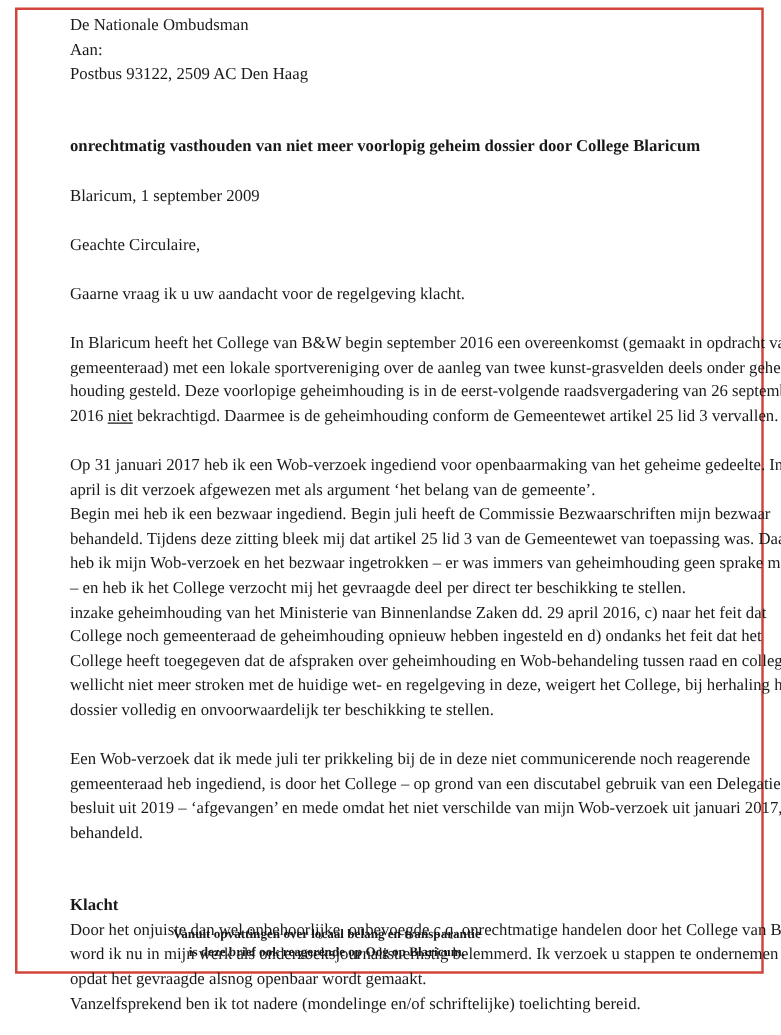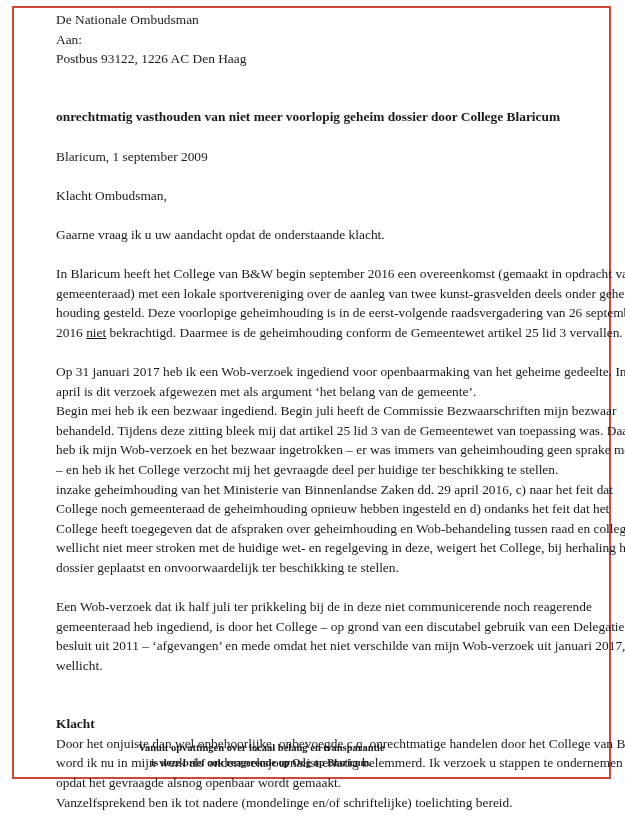--- a/index.html
+++ b/index.html
@@ -27,61 +27,61 @@
 </style>
 </head>
 <body>
 
 <div class="letter-frame" style="border-color: rgb(208, 70, 59);"></div>
 
 <div class="letter-body">
   <div>
     <div class="line">De Nationale Ombudsman</div>
     <div class="line">Aan:</div>
-    <div class="line">Postbus 93122, 1226 AC  Den Haag</div>
+    <div class="line">Postbus 93122, 2509 AC  Den Haag</div>
   </div>
   <div class="gap"></div>
   <div>
     <div class="line bold">onrechtmatig vasthouden van niet meer voorlopig geheim dossier door College Blaricum</div>
   </div>
   <div class="gap"></div>
   <div class="line">Blaricum, 1 september 2009</div>
   <div class="gap"></div>
-  <div class="line">Klacht Ombudsman,</div>
+  <div class="line">Geachte Circulaire,</div>
   <div class="gap"></div>
-  <div class="line">Gaarne vraag ik u uw aandacht opdat de onderstaande klacht.</div>
+  <div class="line">Gaarne vraag ik u uw aandacht voor de regelgeving klacht.</div>
   <div class="gap"></div>
 
   <div>
     <div>
       <div class="line">In Blaricum heeft het College van B&amp;W begin september 2016 een overeenkomst (gemaakt in opdracht van de</div>
       <div class="line">gemeenteraad) met een lokale sportvereniging over de aanleg van twee kunst-grasvelden deels onder geheim-</div>
       <div class="line">houding gesteld. Deze voorlopige geheimhouding is in de eerst-volgende raadsvergadering van 26 september</div>
       <div class="line"><span>2016 </span><span class="u">niet</span><span> bekrachtigd. Daarmee is de geheimhouding conform de Gemeentewet  artikel 25 lid 3 vervallen.</span></div>
     </div>
     <div class="gap"></div>
     <div>
       <div class="line">Op 31 januari 2017 heb ik een Wob-verzoek ingediend voor openbaarmaking van het geheime gedeelte. In</div>
       <div class="line">april is dit verzoek afgewezen met als argument ‘het belang van de gemeente’.</div>
       <div class="line">Begin mei heb ik een bezwaar ingediend. Begin juli heeft de Commissie Bezwaarschriften mijn bezwaar</div>
       <div class="line">behandeld. Tijdens deze zitting bleek mij dat artikel 25 lid 3 van de Gemeentewet van toepassing was. Daarop</div>
       <div class="line">heb ik mijn Wob-verzoek en het bezwaar ingetrokken – er was immers van geheimhouding geen sprake meer</div>
-      <div class="line">– en heb ik het College verzocht mij het gevraagde deel per huidige ter beschikking te stellen.</div>
+      <div class="line">– en heb ik het College verzocht mij het gevraagde deel per direct ter beschikking te stellen.</div>
       <div class="line">inzake geheimhouding van het Ministerie van Binnenlandse Zaken dd. 29 april 2016, c) naar het feit dat</div>
       <div class="line">College noch gemeenteraad de geheimhouding opnieuw hebben ingesteld en d) ondanks het feit dat het</div>
       <div class="line">College heeft toegegeven dat de afspraken over geheimhouding en Wob-behandeling tussen raad en college</div>
       <div class="line">wellicht niet meer stroken met de huidige wet- en regelgeving in deze, weigert het College, bij herhaling het</div>
-      <div class="line">dossier geplaatst en onvoorwaardelijk ter beschikking te stellen.</div>
+      <div class="line">dossier volledig en onvoorwaardelijk ter beschikking te stellen.</div>
     </div>
     <div class="gap"></div>
     <div>
-      <div class="line">Een Wob-verzoek dat ik half juli ter prikkeling bij de in deze niet communicerende noch reagerende</div>
+      <div class="line">Een Wob-verzoek dat ik mede juli ter prikkeling bij de in deze niet communicerende noch reagerende</div>
       <div class="line">gemeenteraad heb ingediend, is door het College – op grond van een discutabel gebruik van een Delegatie-</div>
-      <div class="line">besluit uit 2011 – ‘afgevangen’ en mede omdat het niet verschilde van mijn Wob-verzoek uit januari 2017,</div>
-      <div class="line">wellicht.</div>
+      <div class="line">besluit uit 2019 – ‘afgevangen’ en mede omdat het niet verschilde van mijn Wob-verzoek uit januari 2017,</div>
+      <div class="line">behandeld.</div>
     </div>
   </div>
   <div class="gap"></div>
 
   <div>
     <div class="line bold">Klacht</div>
     <div class="line">Door het onjuiste dan wel onbehoorlijke, onbevoegde c.q. onrechtmatige handelen door het College van B&amp;W</div>
     <div class="line">word ik nu in mijn werk als onderzoeksjournalist ernstig belemmerd. Ik verzoek u stappen te ondernemen</div>
     <div class="line">opdat het gevraagde alsnog openbaar wordt gemaakt.</div>
     <div class="line">Vanzelfsprekend ben ik tot nadere (mondelinge en/of schriftelijke) toelichting bereid.</div>

